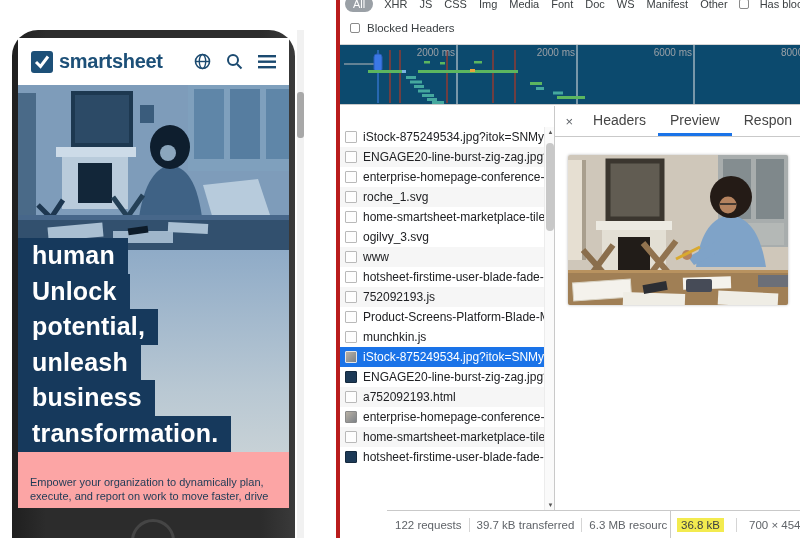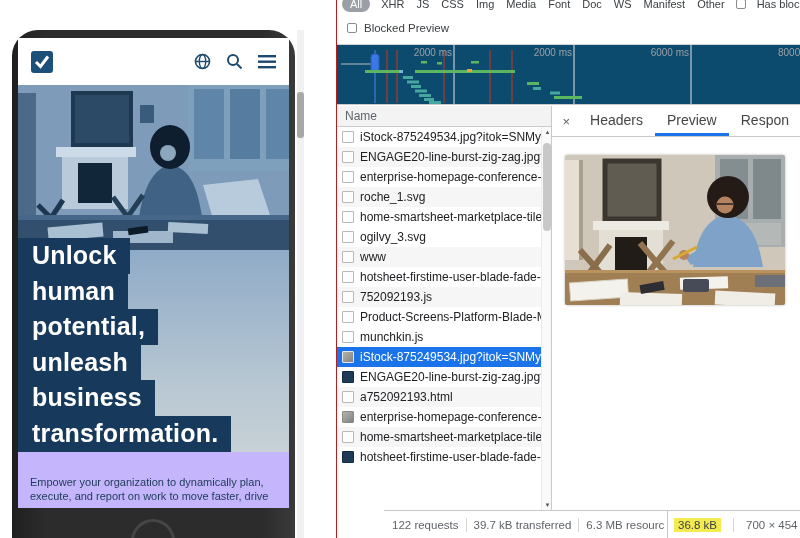--- a/index.html
+++ b/index.html
@@ -14,34 +14,34 @@
     border-radius:26px 26px 0 0; }
   .screen { position:absolute; left:6px; top:8px; width:271px; height:470px; background:#fff; overflow:hidden; }
   .ph-header { position:absolute; top:0; left:0; width:271px; height:47px; background:#fff;
     display:flex; align-items:center; padding:0 13px; }
   .logo-wrap { display:flex; align-items:center; gap:6px; }
   .brand-text { font-size:20px; font-weight:600; color:#1d5078; letter-spacing:-0.3px; }
   .ph-icons { margin-left:auto; display:flex; align-items:center; gap:15px; }
   .hero-photo { position:absolute; top:47px; left:0; width:271px; height:165px; }
   .sky { position:absolute; top:212px; left:0; width:271px; height:202px;
     background:linear-gradient(180deg,#8fabc7,#b9c8d3 70%,#c7d1d6); }
-  .mint { position:absolute; top:414px; left:0; width:271px; height:56px; background:#c4b5fd; }
+  .mint { position:absolute; top:414px; left:0; width:271px; height:56px; background:#fca5a5; }
   .mint-text { position:absolute; bottom:5px; left:12px; right:8px; font-size:11px; line-height:14px;
     color:#1c3a55; }
   .headline { position:absolute; top:200px; left:0; display:flex; flex-direction:column; align-items:flex-start; }
   .headline span { background:#16395c; color:#fff; font-size:25px; font-weight:bold;
     line-height:35.6px; padding:0 13px 0 14px; white-space:nowrap; letter-spacing:0.2px; }
   .home-btn { position:absolute; left:119px; top:489px; width:44px; height:44px;
     border:3px solid #454545; border-radius:50%; }
   .page-scroll { position:absolute; left:297px; top:30px; width:7px; height:508px; background:#f1f1f1; }
   .page-scroll .thumb { position:absolute; left:0; top:62px; width:7px; height:46px; background:#a8a8a8; border-radius:3px; }
 
   
   .devtools { position:absolute; left:336px; top:0; width:464px; height:538px;
-    border-left:1px solid #b91c1c; overflow:hidden; color:#333; background:#fff; }
+    border-left:4px solid #b91c1c; overflow:hidden; color:#333; background:#fff; }
   .filter-row1 { position:absolute; top:-6px; left:0; width:600px; height:20px;
     display:flex; align-items:center; gap:11px; padding-left:5px; font-size:11px; color:#3c4043; white-space:nowrap; }
   .pill { background:#9aa0a6; color:#fff; border-radius:9px; padding:2px 8px; font-size:11px; }
   .cb { width:10px; height:10px; border:1px solid #8a8a8a; border-radius:2px; background:#fff; flex:none; }
   .filter-row2 { position:absolute; top:17px; left:0; height:22px; display:flex; align-items:center;
     gap:7px; padding-left:10px; font-size:11.5px; color:#3c4043; }
   .overview { position:absolute; top:44px; left:0; width:464px; height:61px;
     border-top:1px solid #d5d5d5; border-bottom:1px solid #c9c9c9; background:#0c4a6e; }
   .tick { position:absolute; top:2px; font-size:10px; color:#9aa0a6; white-space:nowrap; }
 
@@ -120,34 +120,35 @@
         </div>
 
         <div class="sky"></div>
         <div class="mint">
           <div class="mint-text">
               <div>Empower your organization to dynamically plan,</div>
               <div>execute, and report on work to move faster, drive</div>
             </div>
         </div>
         <div class="headline">
+            <span>human</span>
             <span>Unlock</span>
-            <span>human</span>
             <span>potential,</span>
             <span>unleash</span>
             <span>business</span>
             <span>transformation.</span>
           </div>
 
         <div class="ph-header">
           <div class="logo-wrap">
             <svg width="22" height="22" viewBox="0 0 22 22">
               <rect width="22" height="22" rx="3" fill="#1d5078"></rect>
               <path d="M5 11 L9.5 15.5 L17 5.5" stroke="#fff" stroke-width="3" fill="none"></path>
             </svg>
+            <span class="brand-text">smartsheet</span>
           </div>
           <div class="ph-icons">
             <svg width="17" height="17" viewBox="0 0 17 17">
               <circle cx="8.5" cy="8.5" r="7" fill="none" stroke="#1b4a70" stroke-width="1.6"></circle>
               <ellipse cx="8.5" cy="8.5" rx="3.2" ry="7" fill="none" stroke="#1b4a70" stroke-width="1.4"></ellipse>
               <path d="M1.8 8.5 H15.2" stroke="#1b4a70" stroke-width="1.4"></path>
             </svg>
             <svg width="17" height="17" viewBox="0 0 17 17">
               <circle cx="7" cy="7" r="5" fill="none" stroke="#1b4a70" stroke-width="2"></circle>
               <path d="M11 11 L15.5 15.5" stroke="#1b4a70" stroke-width="2"></path>
@@ -182,21 +183,21 @@
           <span>WS</span>
           <span>Manifest</span>
           <span>Other</span>
         </span>
       <span class="cb"></span>
       <span>Has blocked coo</span>
     </div>
 
     <div class="filter-row2">
       <span class="cb"></span>
-      <span>Blocked Preview</span>
+      <span>Blocked Headers</span>
     </div>
 
     <div class="overview">
       <svg width="464" height="59" viewBox="0 0 464 59">
         <line x1="117" y1="0" x2="117" y2="59" stroke="#e4e4e4"></line>
         <line x1="237" y1="0" x2="237" y2="59" stroke="#e4e4e4"></line>
         <line x1="354" y1="0" x2="354" y2="59" stroke="#e4e4e4"></line>
         <line x1="4" y1="19" x2="34" y2="19" stroke="#bbb"></line>
         <line x1="38" y1="5" x2="38" y2="58" stroke="#4285f4"></line>
         <rect x="34" y="9" width="8" height="18" rx="3" fill="#3b78e7" stroke="#2a5db8"></rect>
@@ -231,21 +232,20 @@
         <rect x="62" y="25" width="4" height="3" fill="#7ab3e0"></rect>
       </svg>
       <span class="tick" style="left:115px; transform:translateX(-100%);">2000 ms</span>
       <span class="tick" style="left:235px; transform:translateX(-100%);">2000 ms</span>
       <span class="tick" style="left:352px; transform:translateX(-100%);">6000 ms</span>
       <span class="tick" style="left:441px;">8000 m</span>
     </div>
 
     <div class="main">
       <div class="name-col">
-        <div class="name-hdr">Name</div>
         <div class="rows">
             <div class="row">
               <span class="ficon doc"></span>
               <span>iStock-875249534.jpg?itok=SNMyxuU6</span>
             </div>
             <div class="row even">
               <span class="ficon doc"></span>
               <span>ENGAGE20-line-burst-zig-zag.jpg?itok=9tQ5fNM</span>
             </div>
             <div class="row">

